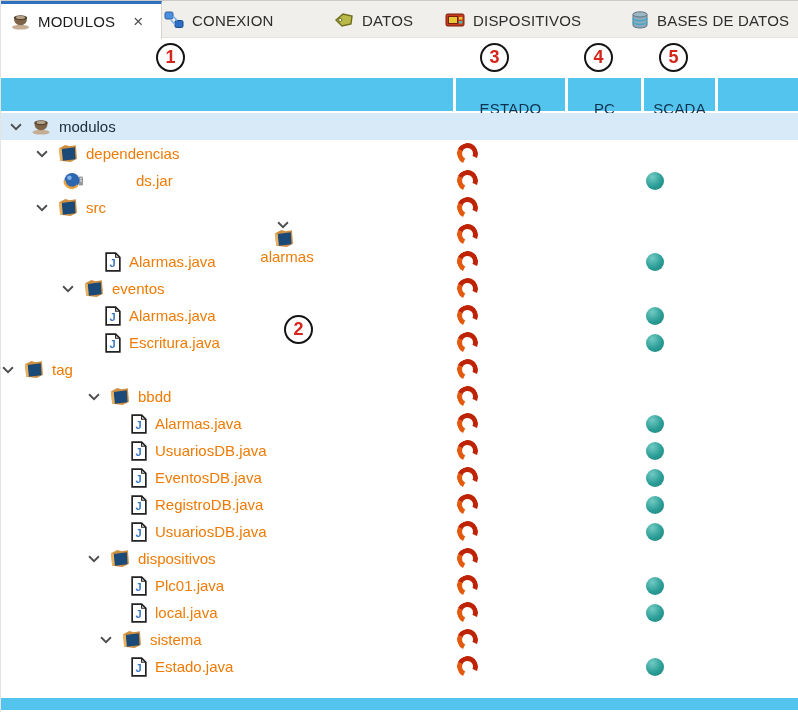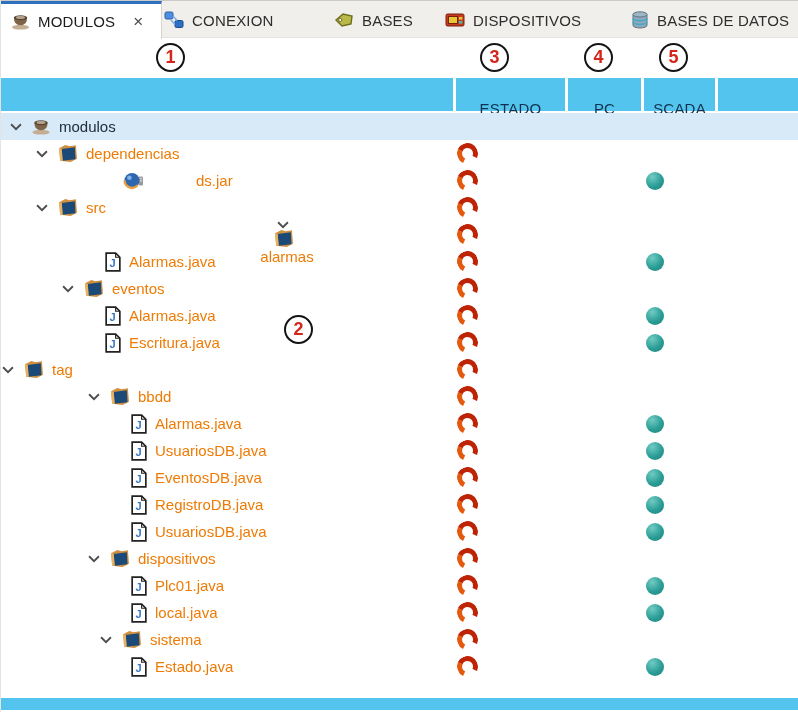--- a/index.html
+++ b/index.html
@@ -84,21 +84,21 @@
       <span class="tlabel">CONEXION</span>
     </div>
 
     <div class="tab" style="left:333px;">
       <span class="ticon">
         <svg width="20" height="16" viewBox="0 0 20 16">
           <polygon points="2,8 9,2 18,4 17,12 8,14" fill="#b9b94a" stroke="#6e6e1e" stroke-width="1.4"></polygon>
           <circle cx="6.2" cy="8" r="1.6" fill="#fff" stroke="#6e6e1e"></circle>
         </svg>
       </span>
-      <span class="tlabel">BASES</span>
+      <span class="tlabel">DATOS</span>
     </div>
 
     <div class="tab" style="left:444px;">
       <span class="ticon">
         <svg width="20" height="16" viewBox="0 0 20 16">
           <rect x="1" y="2" width="18" height="12" rx="1.5" fill="#c43a1e" stroke="#7a1f0d"></rect>
           <rect x="3.5" y="4.5" width="9" height="7" fill="#e8c832" stroke="#7a1f0d"></rect>
           <rect x="14" y="5" width="3.4" height="2.6" fill="#e8c832"></rect>
           <rect x="14" y="9" width="3.4" height="2.6" fill="#49b8a8"></rect>
         </svg>
@@ -217,21 +217,21 @@
           </span>
           <span class="nlabel">dependencias</span>
         </div>
         <div class="cell-estado">
           <div class="spin"></div>
         </div>
         <div class="cell-pc"></div>
         <div class="cell-scada"></div>
       </div>
       <div class="row" style="top: 54px;">
-        <div class="treecell" style="padding-left: 60px; gap: 44px;">
+        <div class="treecell" style=" gap: 44px;">
           <span class="spacer"></span>
           <span class="nicon">
             <svg width="21" height="19" viewBox="0 0 21 19">
               <rect x="15.5" y="5.5" width="4.5" height="9" rx="1.2" fill="#9a9a9a"></rect>
               <rect x="16.6" y="6.8" width="2.2" height="1.4" fill="#d8d8d8"></rect>
               <rect x="16.6" y="9.2" width="2.2" height="1.4" fill="#d8d8d8"></rect>
               <circle cx="9" cy="9.5" r="7.6" fill="#2f66b0"></circle>
               <path d="M1.6 9.5 a7.4 7.4 0 0 0 13 4.8" stroke="#e8a13c" stroke-width="2.4" fill="none"></path>
               <circle cx="6.4" cy="6.8" r="2.3" fill="#7fb2e8"></circle>
             </svg>

